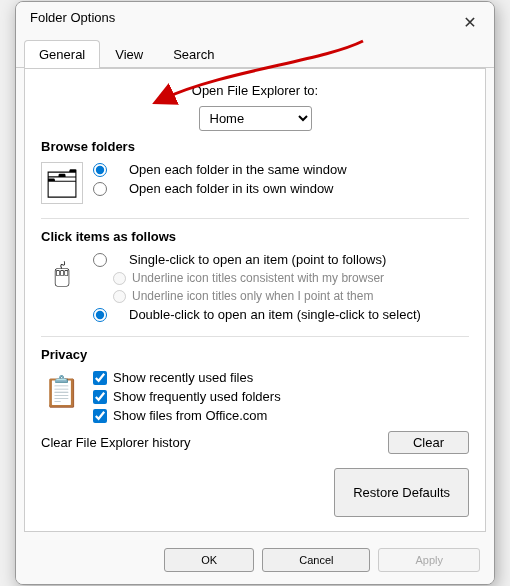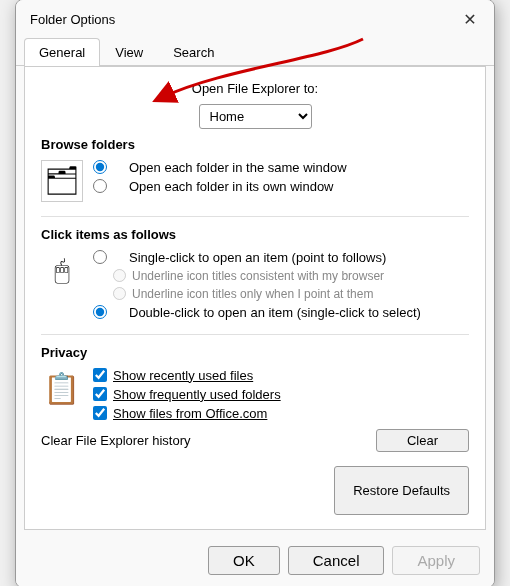--- a/index.html
+++ b/index.html
@@ -16,21 +16,20 @@
     .dialog {
       width: 480px;
       background: #f9f9f9;
       border: 1px solid #999;
       border-radius: 8px;
       box-shadow: 2px 4px 16px rgba(0,0,0,0.3);
       overflow: hidden;
     }
     .title-bar {
       display: flex;
-      align-items: center;
       justify-content: space-between;
       padding: 8px 12px 6px 14px;
       background: #f9f9f9;
       border-bottom: none;
     }
     .title-bar-title {
       font-size: 13px;
       font-weight: 400;
       color: #000;
     }
@@ -177,21 +176,21 @@
     }
     .privacy-icon-box {
       width: 42px;
       height: 42px;
       display: flex;
       align-items: center;
       justify-content: center;
       flex-shrink: 0;
     }
     .privacy-icon { font-size: 30px; }
-    .checkbox-group { display: flex; flex-direction: column; gap: 4px; text-decoration: underline; }
+    .checkbox-group { display: flex; flex-direction: column; gap: 4px; }
     .check-label {
       display: flex;
       align-items: center;
       gap: 6px;
       font-size: 13px;
       cursor: pointer;
       color: #000;
     }
     .check-label input[type="checkbox"] {
       accent-color: #0078d4;
@@ -200,21 +199,21 @@
       cursor: pointer;
     }
     .clear-history-row {
       display: flex;
       align-items: center;
       justify-content: space-between;
       margin-top: 8px;
     }
     .clear-history-label { font-size: 13px; color: #000; }
     .btn-small {
-      padding: 3px 30px;
+      padding: 3px 24px;
       font-size: 13px;
       border: 1px solid #999;
       background: #f0f0f0;
       border-radius: 3px;
       cursor: pointer;
       color: #000;
     }
     .restore-row {
       display: flex;
       justify-content: flex-end;
@@ -230,22 +229,22 @@
       color: #000;
     }
     .footer {
       display: flex;
       justify-content: flex-end;
       gap: 8px;
       padding: 8px 14px 12px 14px;
       background: #f9f9f9;
     }
     .btn-footer {
-      padding: 5px 24px;
-      font-size: 15px;
+      padding: 5px 36px;
+      font-size: 11px;
       border: 1px solid #999;
       background: #f0f0f0;
       border-radius: 3px;
       cursor: pointer;
       color: #000;
       min-width: 70px;
     }
     .btn-footer.disabled {
       color: #aaa;
       background: #f5f5f5;

